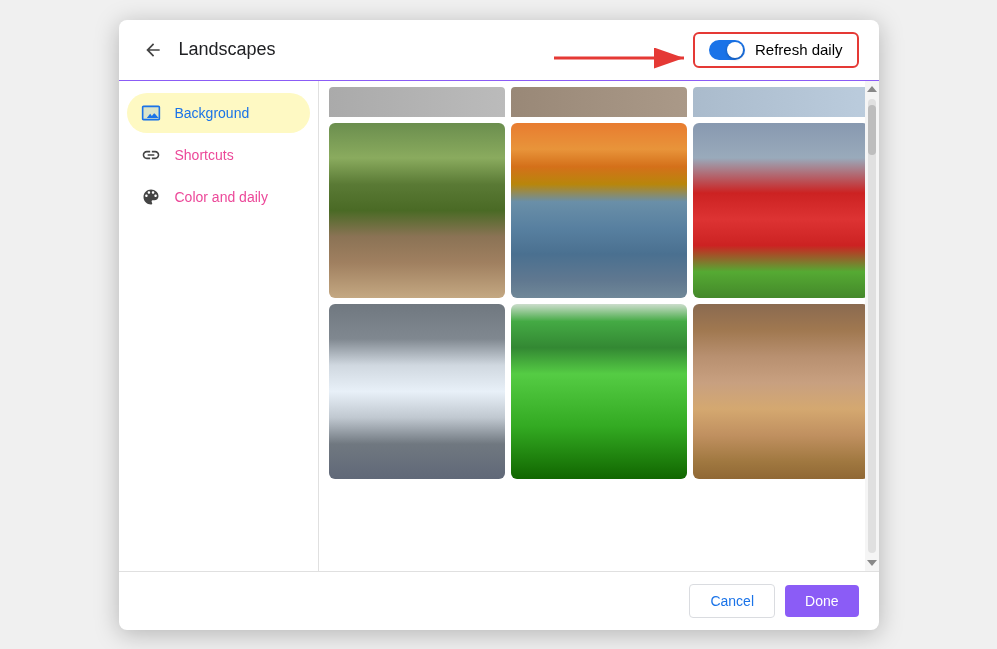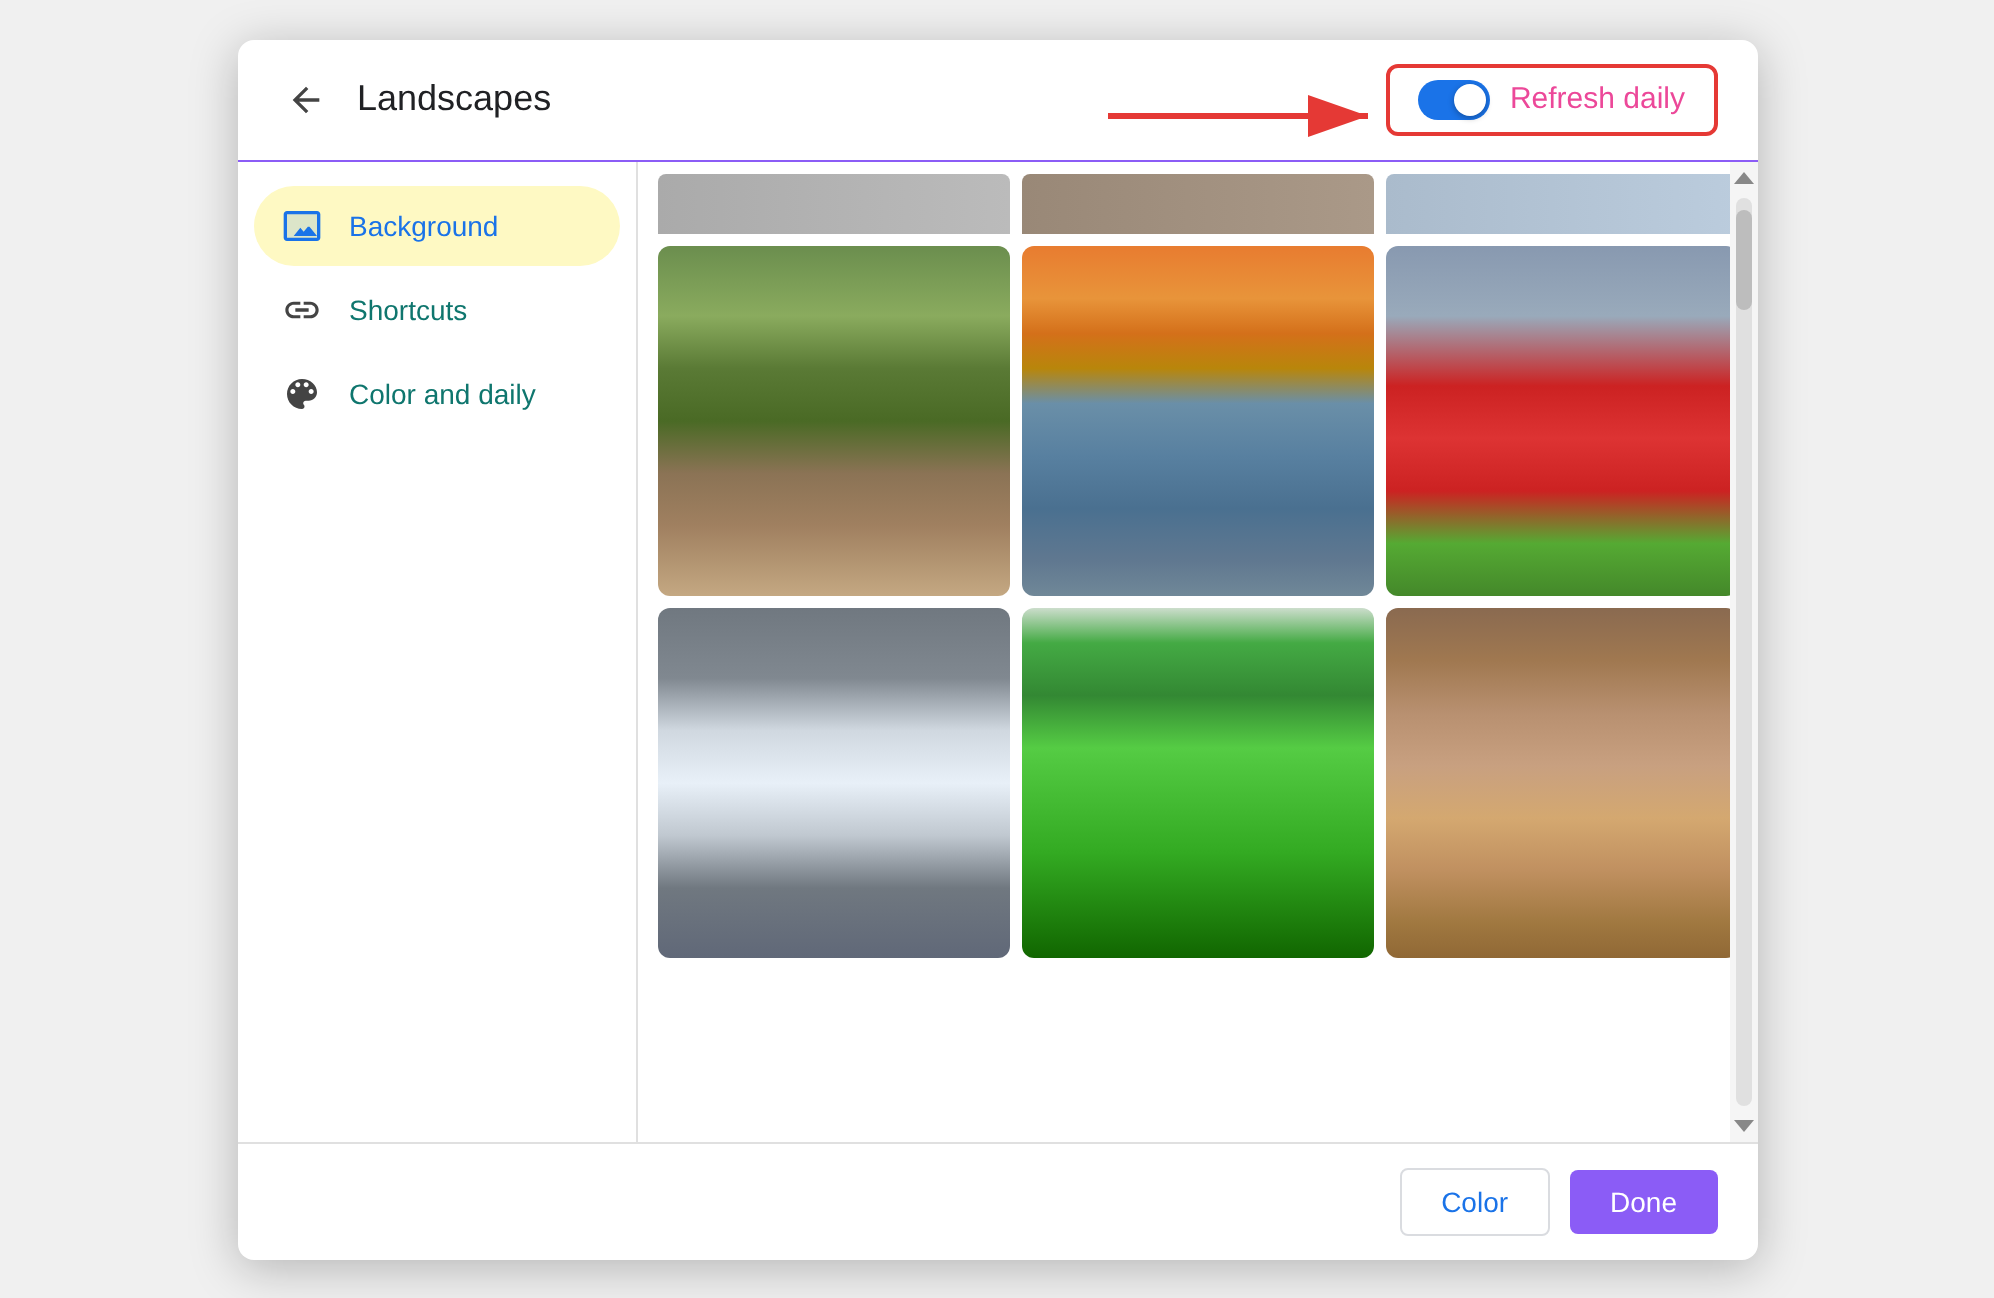--- a/index.html
+++ b/index.html
@@ -72,21 +72,21 @@
       display: flex;
       align-items: center;
       gap: 10px;
       border: 2.5px solid #e53935;
       border-radius: 6px;
       padding: 6px 14px;
     }
 
     .refresh-label {
       font-size: 15px;
-      color: #ec4899;
+      color: #000000;
       font-weight: 400;
     }
 
     
     .toggle {
       position: relative;
       width: 36px;
       height: 20px;
       cursor: pointer;
     }
@@ -130,21 +130,21 @@
     }
 
     .sidebar-item {
       display: flex;
       align-items: center;
       gap: 14px;
       padding: 10px 14px;
       border-radius: 24px;
       cursor: pointer;
       font-size: 14px;
-      color: #0f766e;
+      color: #ec4899;
       font-weight: 500;
     }
     .sidebar-item.active {
       background: #fef9c3;
       color: #1a73e8;
     }
 
     .sidebar-item.active .icon-svg path,
     .sidebar-item.active .icon-svg rect {
       fill: #1a73e8;
@@ -431,17 +431,17 @@
           <svg width="10" height="6" viewBox="0 0 10 6">
               <path d="M0 0 L5 6 L10 0Z" fill="#888"></path>
             </svg>
         </div>
       </div>
 
     </div>
   </div>
 
   <div class="dialog-footer">
-    <button class="btn-cancel">Color</button>
+    <button class="btn-cancel">Cancel</button>
     <button class="btn-done">Done</button>
   </div>
 
 </div>
 
 </body></html>

